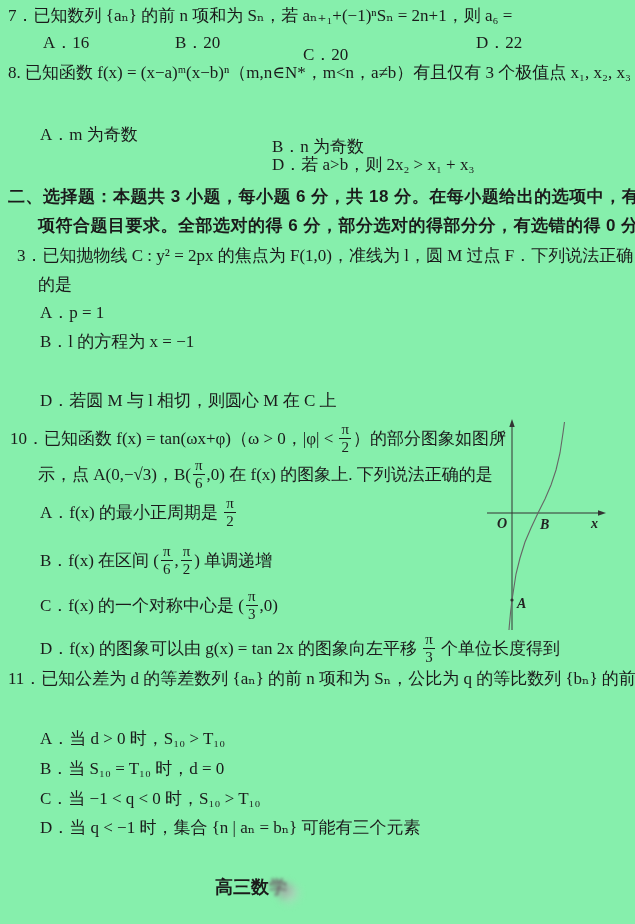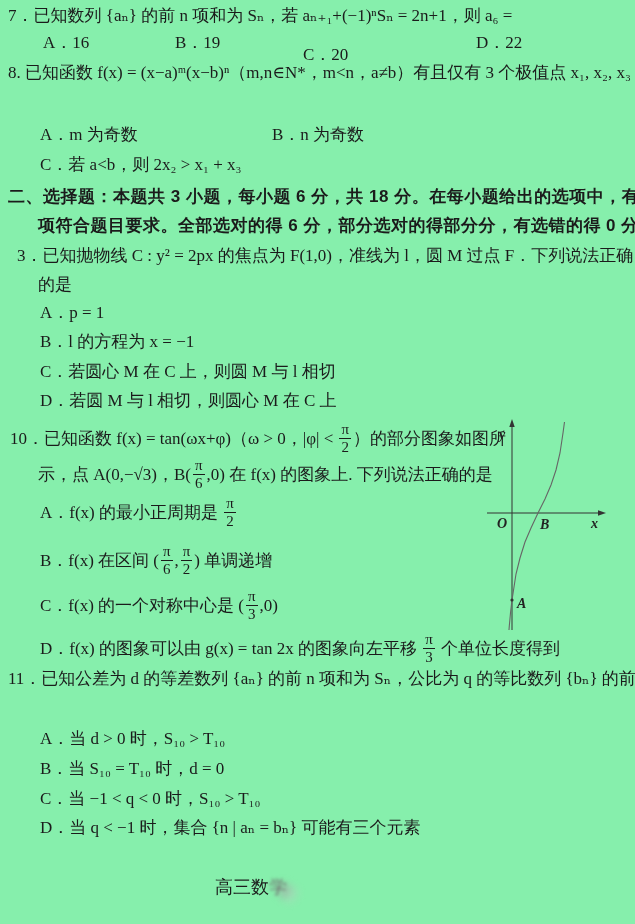--- a/index.html
+++ b/index.html
@@ -40,54 +40,53 @@
     font-family:"Liberation Serif","DejaVu Serif",serif;
     font-style:italic;
     font-weight:bold;
     font-size:14px;
     fill:#222;
   }
   .footer{
     position:absolute;
     left:215px;top:875px;
     font-family:"Liberation Sans","DejaVu Sans",sans-serif;
-    font-weight:400;
+    font-weight:700;
     font-size:18px;
     white-space:nowrap;
   }
   .smudge{
     filter:blur(1.6px);
     color:#6f6f6f;
     text-shadow:6px 4px 6px #9a9a9a, 12px 8px 9px #c8c8c8;
   }
 </style>
 </head>
 <body>
 
 <div class="page">
 
   <div class="line" style="left:8px;top:5px">7．已知数列 {aₙ} 的前 n 项和为 Sₙ，若 aₙ₊₁+(−1)ⁿSₙ = 2n+1，则 a₆ =</div>
   <div class="line" style="left:43px;top:32px">A．16</div>
-  <div class="line" style="left:175px;top:32px">B．19</div>
+  <div class="line" style="left:175px;top:32px">B．20</div>
   <div class="line" style="left:303px;top:44px">C．20</div>
   <div class="line" style="left:476px;top:32px">D．22</div>
 
   <div class="line" style="left:8px;top:62px">8. 已知函数 f(x) = (x−a)ᵐ(x−b)ⁿ（m,n∈N*，m&lt;n，a≠b）有且仅有 3 个极值点 x₁, x₂, x₃，</div>
   <div class="line" style="left:40px;top:124px">A．m 为奇数</div>
-  <div class="line" style="left:272px;top:124px">B．n 为奇数</div>
-  <div class="line" style="left:40px;top:154px">C．若 a&lt;b，则 2x₂ &gt; x₁ + x₃</div>
+  <div class="line" style="left:272px;top:136px">B．n 为奇数</div>
+  <div class="line" style="left:272px;top:154px">D．若 a&gt;b，则 2x₂ &gt; x₁ + x₃</div>
 
   <div class="line bold-sans" style="left:8px;top:186px">二、选择题：本题共 3 小题，每小题 6 分，共 18 分。在每小题给出的选项中，有多</div>
   <div class="line bold-sans" style="left:38px;top:215px">项符合题目要求。全部选对的得 6 分，部分选对的得部分分，有选错的得 0 分。</div>
 
   <div class="line" style="left:17px;top:245px">3．已知抛物线 C : y² = 2px 的焦点为 F(1,0)，准线为 l，圆 M 过点 F．下列说法正确</div>
   <div class="line" style="left:38px;top:274px">的是</div>
   <div class="line" style="left:40px;top:302px">A．p = 1</div>
   <div class="line" style="left:40px;top:331px">B．l 的方程为 x = −1</div>
-  <div class="line" style="left:40px;top:361px">C．若圆心 M 在 C 上，则圆 M 与 l 相切</div>
   <div class="line" style="left:40px;top:390px">D．若圆 M 与 l 相切，则圆心 M 在 C 上</div>
 
   <div class="line tall" style="left:10px;top:422px">10．已知函数 f(x) = tan(ωx+φ)（ω &gt; 0，|φ| &lt; <span class="frac">
         <span>π</span>
         <span>2</span>
       </span>）的部分图象如图所</div>
   <div class="line tall" style="left:38px;top:458px">示，点 A(0,−√3)，B(<span class="frac">
         <span>π</span>
         <span>6</span>
       </span>,0) 在 f(x) 的图象上. 下列说法正确的是</div>

